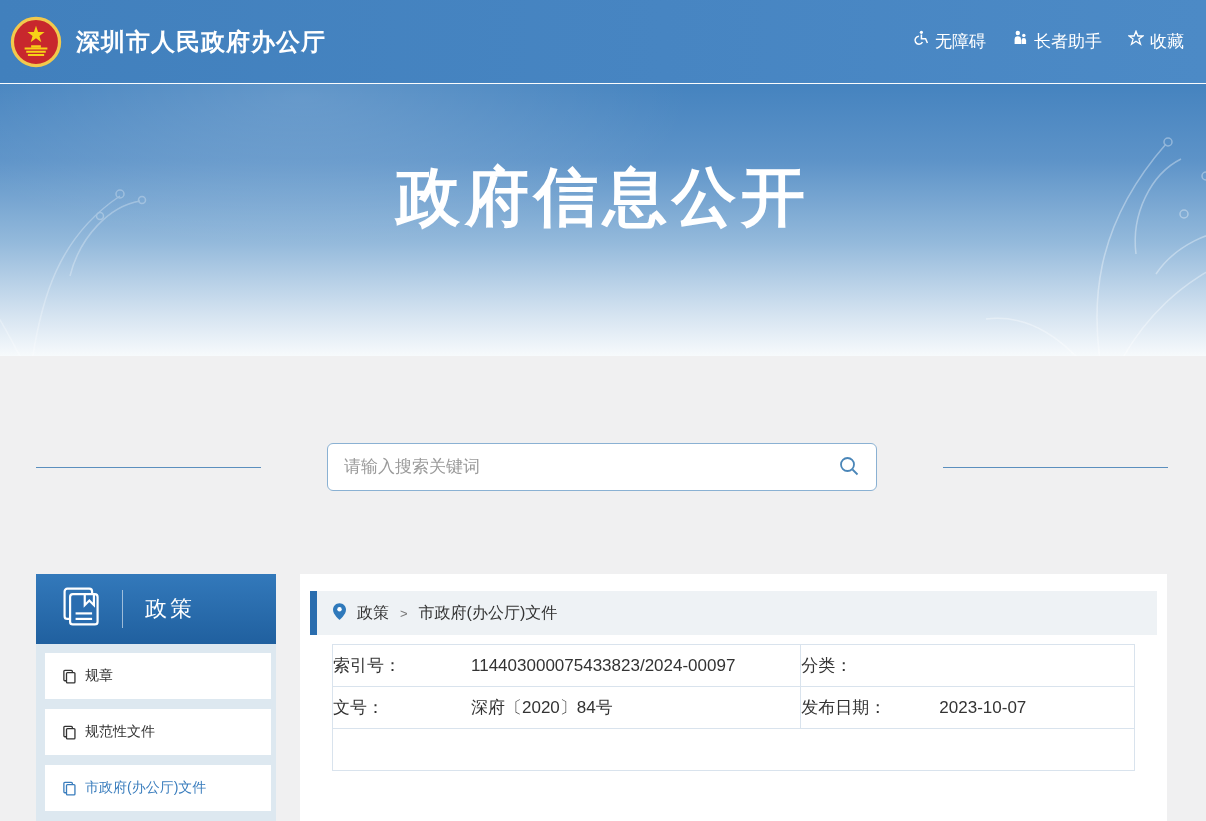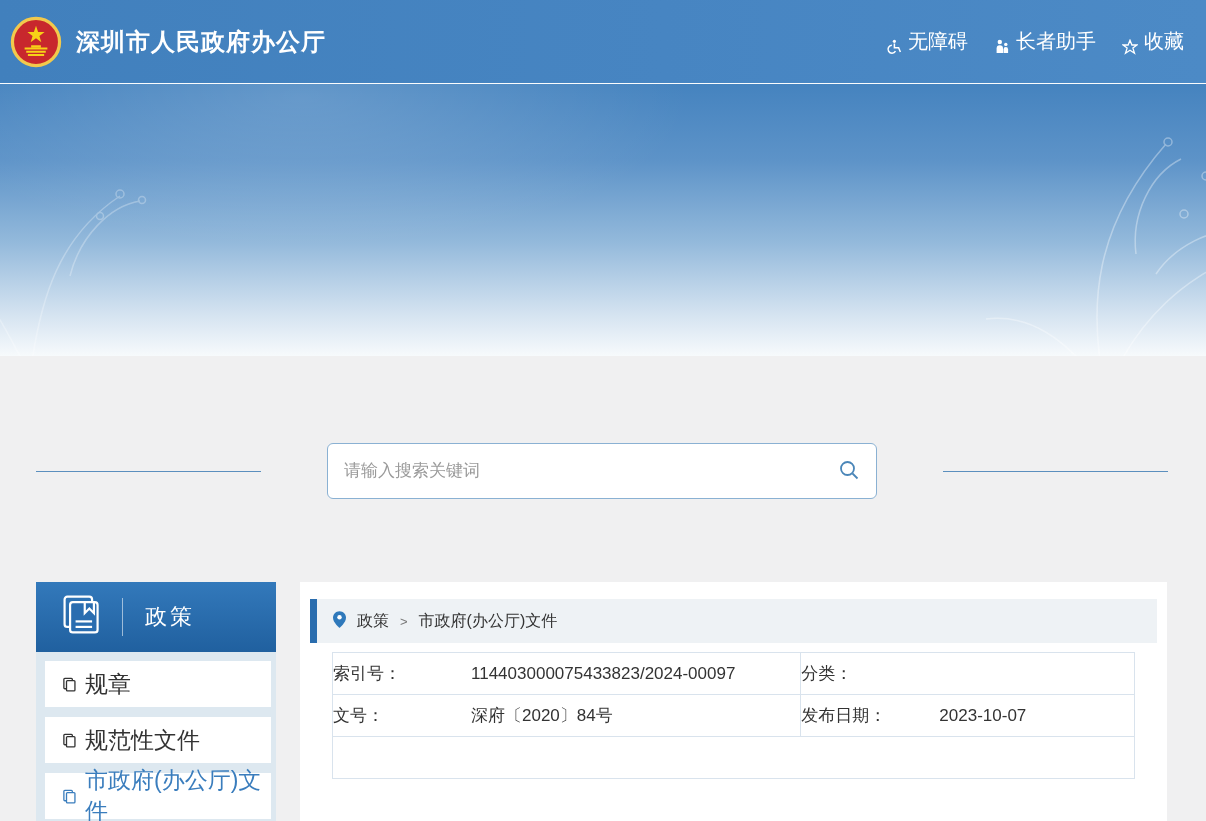--- a/index.html
+++ b/index.html
@@ -18,22 +18,22 @@
     padding:0 22px 0 10px;
     position:relative;
   }
   .emblem { width:52px; height:52px; flex:none; }
   .site-title {
     color:#fff; font-size:24px; font-weight:bold;
     letter-spacing:1px; margin-left:14px;
   }
   .topbar-links { margin-left:auto; display:flex; align-items:center; gap:26px; }
   .topbar-link {
-    display:flex; align-items:flex-end; gap:6px;
-    color:#fff; font-size:20px; cursor:pointer; text-decoration:none;
+    display:flex; align-items:flex-start; gap:6px;
+    color:#fff; font-size:17px; cursor:pointer; text-decoration:none;
   }
   .topbar-link svg { display:block; }
 
   
   .banner {
     height:273px;
     border-top:1px solid rgba(255,255,255,.45);
     background:linear-gradient(180deg,#4583bf 0%,#5d93c8 28%,#93b9db 58%,#d3e2f0 84%,#f7fafc 100%);
     position:relative; overflow:hidden;
   }
@@ -53,21 +53,21 @@
   
   .section { padding-top:87px; }
 
   
   .search-row {
     display:flex; align-items:center;
     padding:0 38px 0 36px;
   }
   .deco-line { flex:1; height:1px; background:#5b8fbe; }
   .search-box {
-    width:550px; height:56px; margin:0 66px;
+    width:550px; height:48px; margin:0 66px;
     background:#fff; border:1px solid #8ab1d3; border-radius:6px;
     display:flex; align-items:center; padding:0 16px;
   }
   .search-box input {
     flex:1; border:none; outline:none; font-size:17px; color:#333;
     font-family:inherit; background:transparent;
   }
   .search-box input::placeholder { color:#9a9a9a; }
   .search-btn { border:none; background:none; cursor:pointer; padding:0; display:flex; }
 
@@ -86,21 +86,21 @@
   }
   .sidebar-header .divider {
     width:1px; height:38px; background:rgba(255,255,255,.55);
     margin:0 22px 0 18px;
   }
   .sidebar-title { color:#fff; font-size:22px; letter-spacing:3px; }
   .sidebar-items { background:#dde8f0; padding:9px 5px 3px 9px; }
   .sidebar-item {
     background:#fff; height:46px; margin-bottom:10px;
     display:flex; align-items:center; gap:8px; padding-left:17px;
-    font-size:23px; color:#333; cursor:pointer;
+    font-size:14px; color:#333; cursor:pointer;
   }
   .sidebar-item svg { flex:none; }
   .sidebar-item.active { color:#3a7dbd; }
 
   
   .main-panel { flex:1; background:#fff; padding:17px 10px 60px; }
   .breadcrumb {
     background:#eef2f5; border-left:7px solid #2a6dae;
     height:44px; display:flex; align-items:center; gap:11px;
     padding-left:16px; font-size:16px; color:#333;
@@ -185,20 +185,21 @@
       <circle cx="310" cy="130" r="3.5"></circle>
   </svg>
   <svg class="flower flower-left" width="260" height="240" viewBox="0 0 260 240" fill="none" stroke="#ffffff" stroke-width="1.5">
     <path d="M60,240 C70,160 90,100 150,60"></path>
     <path d="M60,240 C30,180 10,150 0,145"></path>
     <path d="M100,140 c10,-40 40,-70 70,-75"></path>
     <circle cx="150" cy="58" r="4"></circle>
       <circle cx="172" cy="64" r="3.5"></circle>
       <circle cx="130" cy="80" r="3.5"></circle>
   </svg>
+  <div class="banner-title">政府信息公开</div>
 </div>
 
 <div class="section">
 
   <div class="search-row">
     <div class="deco-line"></div>
     <div class="search-box">
       <input type="text" placeholder="请输入搜索关键词" style="">
       <button class="search-btn">
         <span>

